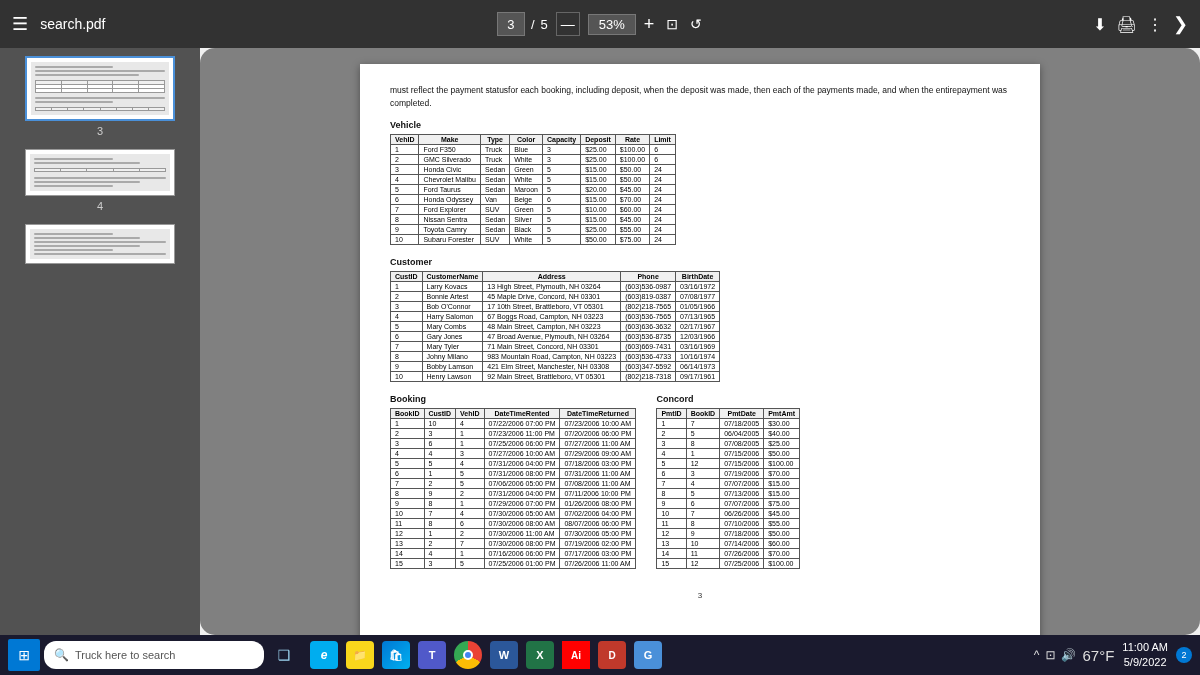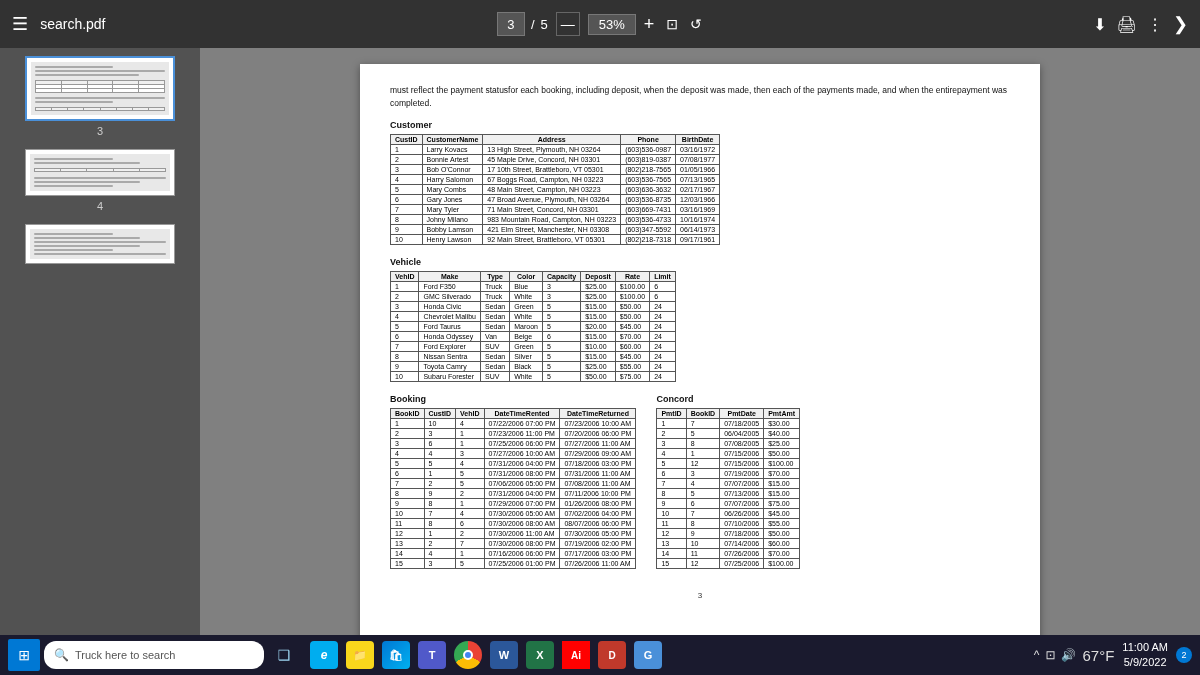--- a/index.html
+++ b/index.html
@@ -88,20 +88,21 @@
 
     
     .pdf-viewer {
       flex: 1;
       background: #808080;
       overflow-y: auto;
       display: flex;
       flex-direction: column;
       align-items: center;
       padding: 16px;
+      border-radius: 15px;
     }
     .pdf-page {
       background: #fff;
       width: 680px;
       min-height: 580px;
       padding: 20px 30px;
       box-shadow: 0 2px 8px rgba(0,0,0,0.4);
       font-family: Arial, sans-serif;
     }
     .pdf-text-block { font-size: 8.5px; line-height: 1.5; margin-bottom: 10px; color: #111; }
@@ -282,107 +283,20 @@
       <span class="thumb-label"></span>
     </div>
   </div>
 
   <div class="pdf-viewer">
     <div class="pdf-page">
 
       <p class="pdf-text-block">must reflect the payment statusfor each booking, including deposit, when the deposit was made, then each of the payments made, and when the entirepayment was completed.</p>
 
       <div>
-        <div class="section-title">Customer</div>
-        <table class="pdf-table" id="customer-table">
-            <thead>
-              <tr>
-                <th>CustID</th>
-                <th>CustomerName</th>
-                <th>Address</th>
-                <th>Phone</th>
-                <th>BirthDate</th>
-              </tr>
-            </thead>
-            <tbody>
-              <tr>
-                <td>1</td>
-                <td>Larry Kovacs</td>
-                <td>13 High Street, Plymouth, NH 03264</td>
-                <td>(603)536-0987</td>
-                <td>03/16/1972</td>
-              </tr>
-              <tr>
-                <td>2</td>
-                <td>Bonnie Artest</td>
-                <td>45 Maple Drive, Concord, NH 03301</td>
-                <td>(603)819-0387</td>
-                <td>07/08/1977</td>
-              </tr>
-              <tr>
-                <td>3</td>
-                <td>Bob O'Connor</td>
-                <td>17 10th Street, Brattleboro, VT 05301</td>
-                <td>(802)218-7565</td>
-                <td>01/05/1966</td>
-              </tr>
-              <tr>
-                <td>4</td>
-                <td>Harry Salomon</td>
-                <td>67 Boggs Road, Campton, NH 03223</td>
-                <td>(603)536-7565</td>
-                <td>07/13/1965</td>
-              </tr>
-              <tr>
-                <td>5</td>
-                <td>Mary Combs</td>
-                <td>48 Main Street, Campton, NH 03223</td>
-                <td>(603)636-3632</td>
-                <td>02/17/1967</td>
-              </tr>
-              <tr>
-                <td>6</td>
-                <td>Gary Jones</td>
-                <td>47 Broad Avenue, Plymouth, NH 03264</td>
-                <td>(603)536-8735</td>
-                <td>12/03/1966</td>
-              </tr>
-              <tr>
-                <td>7</td>
-                <td>Mary Tyler</td>
-                <td>71 Main Street, Concord, NH 03301</td>
-                <td>(603)669-7431</td>
-                <td>03/16/1969</td>
-              </tr>
-              <tr>
-                <td>8</td>
-                <td>Johny Milano</td>
-                <td>983 Mountain Road, Campton, NH 03223</td>
-                <td>(603)536-4733</td>
-                <td>10/16/1974</td>
-              </tr>
-              <tr>
-                <td>9</td>
-                <td>Bobby Lamson</td>
-                <td>421 Elm Street, Manchester, NH 03308</td>
-                <td>(603)347-5592</td>
-                <td>06/14/1973</td>
-              </tr>
-              <tr>
-                <td>10</td>
-                <td>Henry Lawson</td>
-                <td>92 Main Street, Brattleboro, VT 05301</td>
-                <td>(802)218-7318</td>
-                <td>09/17/1961</td>
-              </tr>
-            </tbody>
-          </table>
-      </div>
-
-      <div>
         <div class="section-title">Vehicle</div>
         <table class="pdf-table" id="vehicle-table">
             <thead>
               <tr>
                 <th>VehID</th>
                 <th>Make</th>
                 <th>Type</th>
                 <th>Color</th>
                 <th>Capacity</th>
                 <th>Deposit</th>
@@ -488,20 +402,107 @@
                 <td>White</td>
                 <td>5</td>
                 <td>$50.00</td>
                 <td>$75.00</td>
                 <td>24</td>
               </tr>
             </tbody>
           </table>
       </div>
 
+      <div>
+        <div class="section-title">Customer</div>
+        <table class="pdf-table" id="customer-table">
+            <thead>
+              <tr>
+                <th>CustID</th>
+                <th>CustomerName</th>
+                <th>Address</th>
+                <th>Phone</th>
+                <th>BirthDate</th>
+              </tr>
+            </thead>
+            <tbody>
+              <tr>
+                <td>1</td>
+                <td>Larry Kovacs</td>
+                <td>13 High Street, Plymouth, NH 03264</td>
+                <td>(603)536-0987</td>
+                <td>03/16/1972</td>
+              </tr>
+              <tr>
+                <td>2</td>
+                <td>Bonnie Artest</td>
+                <td>45 Maple Drive, Concord, NH 03301</td>
+                <td>(603)819-0387</td>
+                <td>07/08/1977</td>
+              </tr>
+              <tr>
+                <td>3</td>
+                <td>Bob O'Connor</td>
+                <td>17 10th Street, Brattleboro, VT 05301</td>
+                <td>(802)218-7565</td>
+                <td>01/05/1966</td>
+              </tr>
+              <tr>
+                <td>4</td>
+                <td>Harry Salomon</td>
+                <td>67 Boggs Road, Campton, NH 03223</td>
+                <td>(603)536-7565</td>
+                <td>07/13/1965</td>
+              </tr>
+              <tr>
+                <td>5</td>
+                <td>Mary Combs</td>
+                <td>48 Main Street, Campton, NH 03223</td>
+                <td>(603)636-3632</td>
+                <td>02/17/1967</td>
+              </tr>
+              <tr>
+                <td>6</td>
+                <td>Gary Jones</td>
+                <td>47 Broad Avenue, Plymouth, NH 03264</td>
+                <td>(603)536-8735</td>
+                <td>12/03/1966</td>
+              </tr>
+              <tr>
+                <td>7</td>
+                <td>Mary Tyler</td>
+                <td>71 Main Street, Concord, NH 03301</td>
+                <td>(603)669-7431</td>
+                <td>03/16/1969</td>
+              </tr>
+              <tr>
+                <td>8</td>
+                <td>Johny Milano</td>
+                <td>983 Mountain Road, Campton, NH 03223</td>
+                <td>(603)536-4733</td>
+                <td>10/16/1974</td>
+              </tr>
+              <tr>
+                <td>9</td>
+                <td>Bobby Lamson</td>
+                <td>421 Elm Street, Manchester, NH 03308</td>
+                <td>(603)347-5592</td>
+                <td>06/14/1973</td>
+              </tr>
+              <tr>
+                <td>10</td>
+                <td>Henry Lawson</td>
+                <td>92 Main Street, Brattleboro, VT 05301</td>
+                <td>(802)218-7318</td>
+                <td>09/17/1961</td>
+              </tr>
+            </tbody>
+          </table>
+      </div>
+
       <div class="tables-row">
         <div>
           <div class="section-title">Booking</div>
           <table class="pdf-table" id="booking-table">
               <thead>
                 <tr>
                   <th>BookID</th>
                   <th>CustID</th>
                   <th>VehID</th>
                   <th>DateTimeRented</th>

